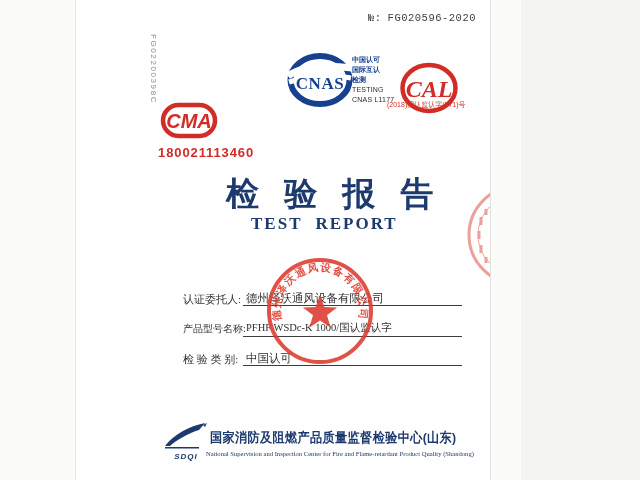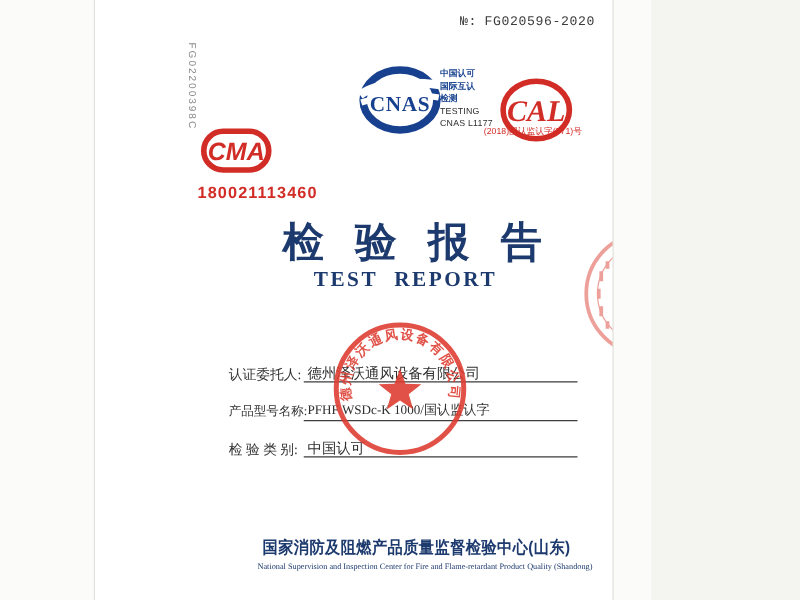--- a/index.html
+++ b/index.html
@@ -113,15 +113,23 @@
     <defs>
       <path id="sealTextPath" d="M 17.4 68.7 A 40 40 0 1 1 92.6 68.7" fill="none"></path>
     </defs>
     <circle cx="55" cy="55" r="51" fill="none" stroke="#dd3a2e" stroke-width="4"></circle>
     <polygon points="55,39 59.4,51 72.1,51.4 62,59.3 65.6,71.6 55,64.4 44.4,71.6 48,59.3 37.9,51.4 50.6,51" fill="#dd3a2e"></polygon>
     <text font-size="10.5" font-weight="bold" fill="#dd3a2e" letter-spacing="1.5" font-family="Liberation Serif, serif">
       <textPath href="#sealTextPath" startOffset="50%" text-anchor="middle">德州泽沃通风设备有限公司</textPath>
     </text>
   </svg>
 
+  <div id="footer-logo" class="abs">
+    <svg width="46" height="26" viewBox="0 0 46 26">
+      <path d="M2,23 C10,12 26,3 42,0 L36,7 C26,10 12,18 7,23 Z" fill="#1d3a6e"></path>
+      <path d="M40,2 l4,-2 -2,4 Z" fill="#1d3a6e"></path>
+      <rect x="2" y="24" width="34" height="1.5" fill="#1d3a6e"></rect>
+    </svg>
+    <span id="footer-logo-text">SDQI</span>
+  </div>
   <div id="org-zh" class="abs">国家消防及阻燃产品质量监督检验中心(山东)</div>
   <div id="org-en" class="abs">National Supervision and Inspection Center for Fire and Flame-retardant Product Quality (Shandong)</div>
 </div>
 
 </body></html>

